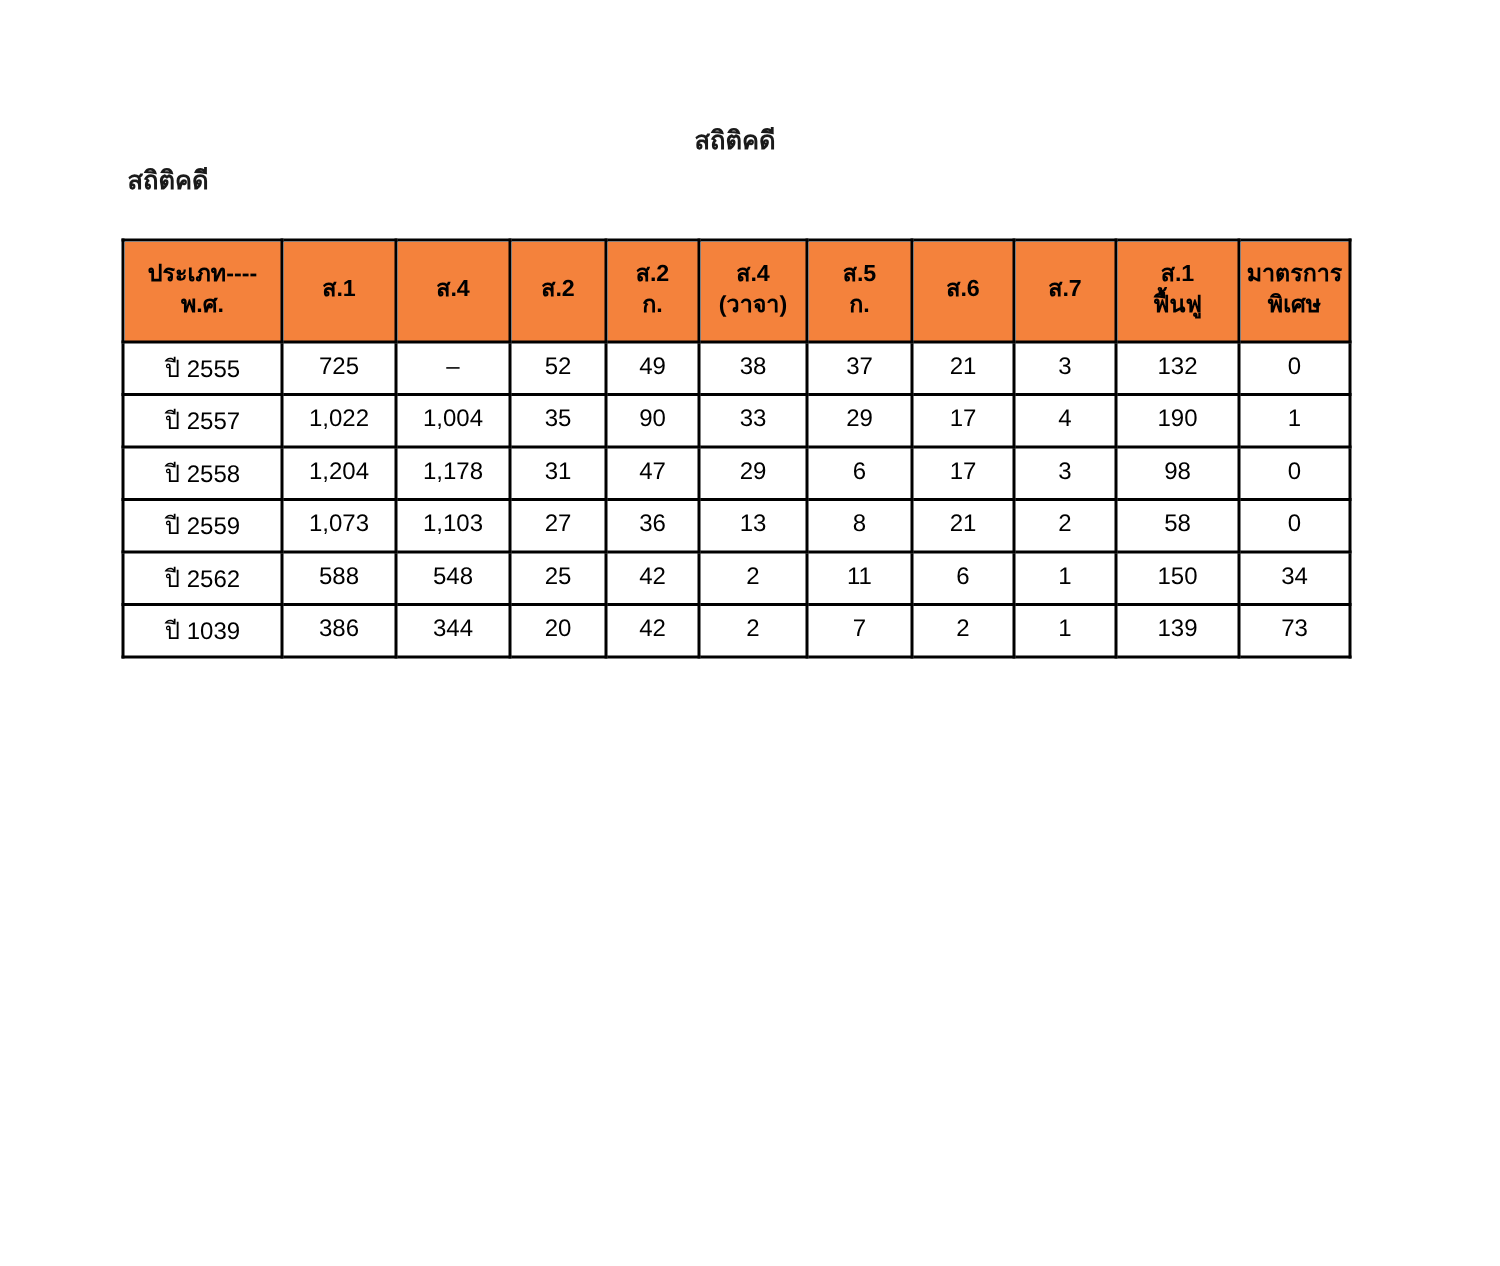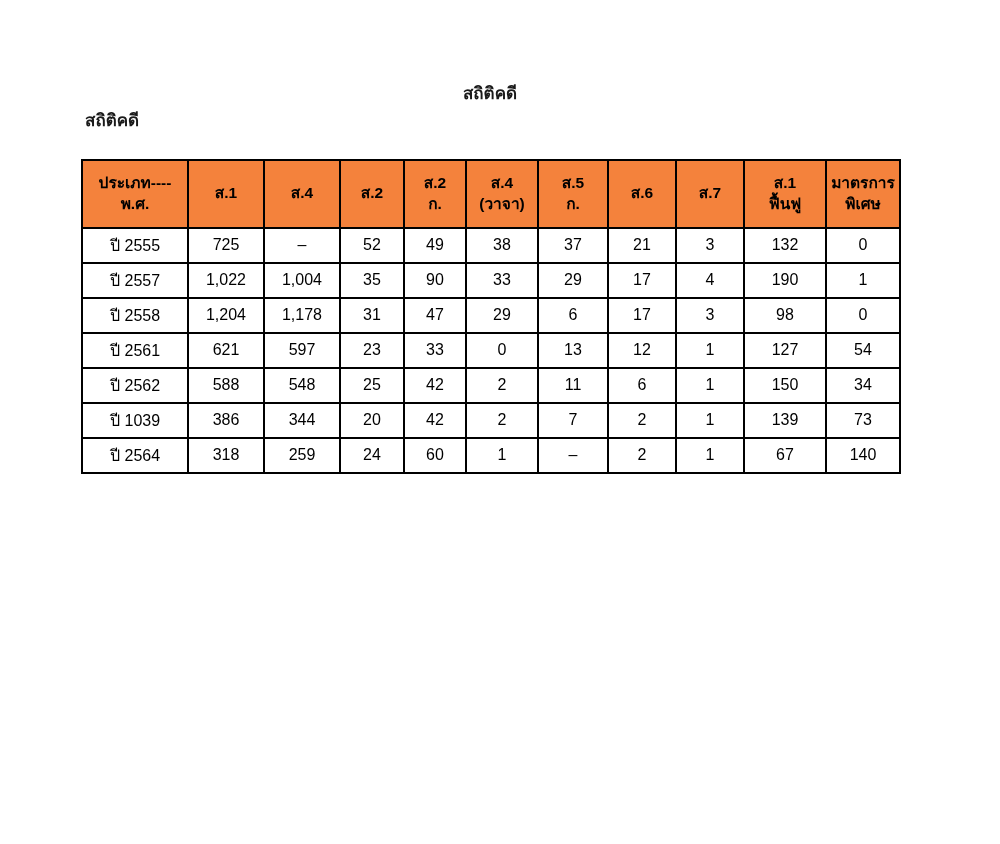--- a/index.html
+++ b/index.html
@@ -154,31 +154,31 @@
           <td>31</td>
           <td>47</td>
           <td>29</td>
           <td>6</td>
           <td>17</td>
           <td>3</td>
           <td>98</td>
           <td>0</td>
         </tr>
         <tr>
-          <td>ปี 2561</td>
-          <td>621</td>
-          <td>597</td>
-          <td>23</td>
-          <td>33</td>
+          <td>ปี 2559</td>
+          <td>1,073</td>
+          <td>1,103</td>
+          <td>27</td>
+          <td>36</td>
+          <td>13</td>
+          <td>8</td>
+          <td>21</td>
+          <td>2</td>
+          <td>58</td>
           <td>0</td>
-          <td>13</td>
-          <td>12</td>
-          <td>1</td>
-          <td>127</td>
-          <td>54</td>
         </tr>
         <tr>
           <td>ปี 2562</td>
           <td>588</td>
           <td>548</td>
           <td>25</td>
           <td>42</td>
           <td>2</td>
           <td>11</td>
           <td>6</td>
@@ -192,29 +192,16 @@
           <td>344</td>
           <td>20</td>
           <td>42</td>
           <td>2</td>
           <td>7</td>
           <td>2</td>
           <td>1</td>
           <td>139</td>
           <td>73</td>
         </tr>
-        <tr>
-          <td>ปี 2564</td>
-          <td>318</td>
-          <td>259</td>
-          <td>24</td>
-          <td>60</td>
-          <td>1</td>
-          <td>–</td>
-          <td>2</td>
-          <td>1</td>
-          <td>67</td>
-          <td>140</td>
-        </tr>
       </tbody>
   </table>
 
 </div>
 
 </body></html>

